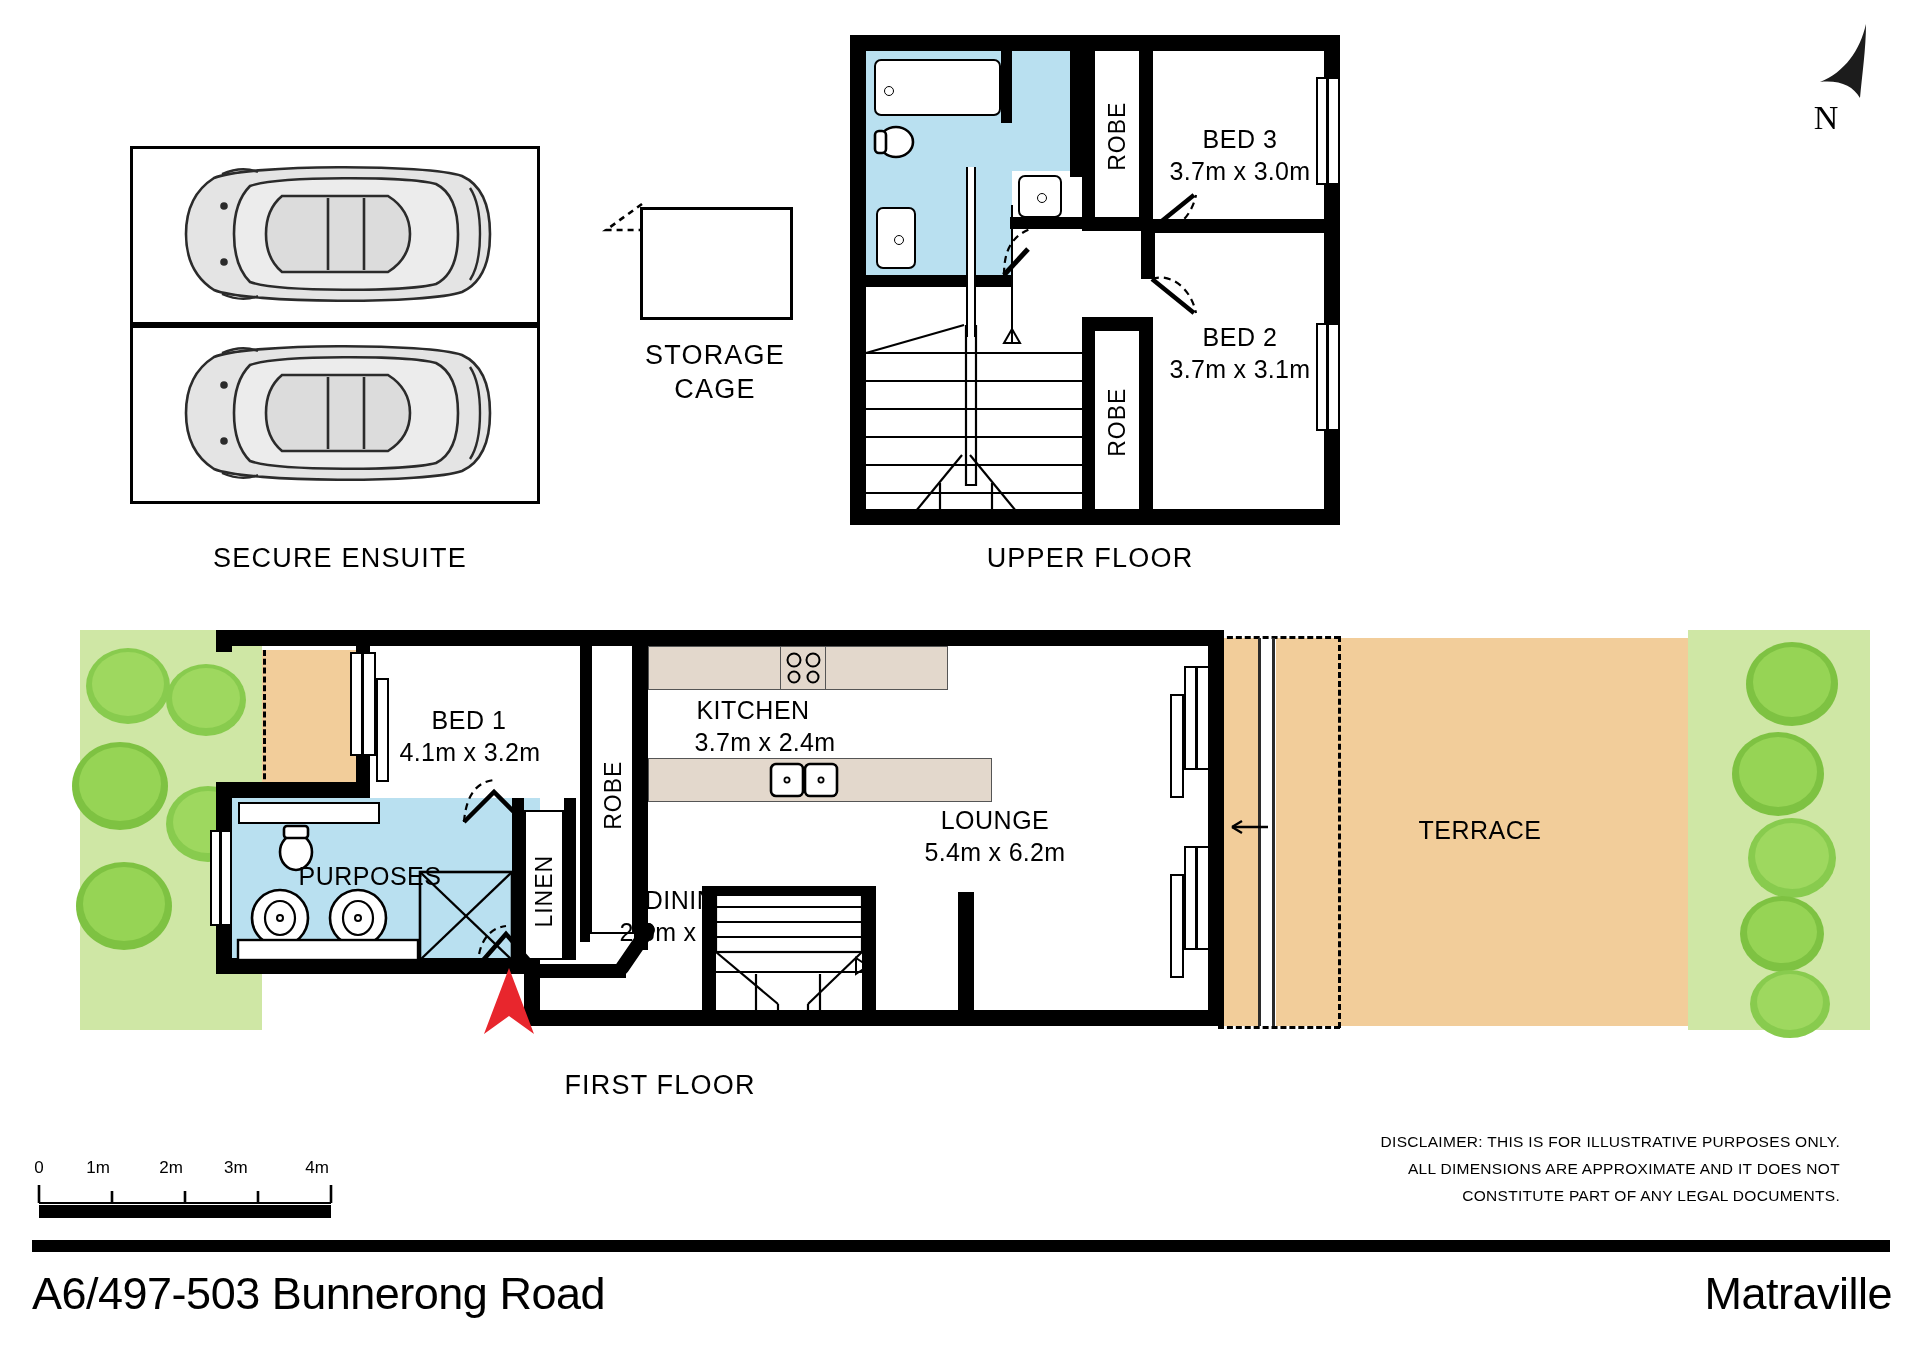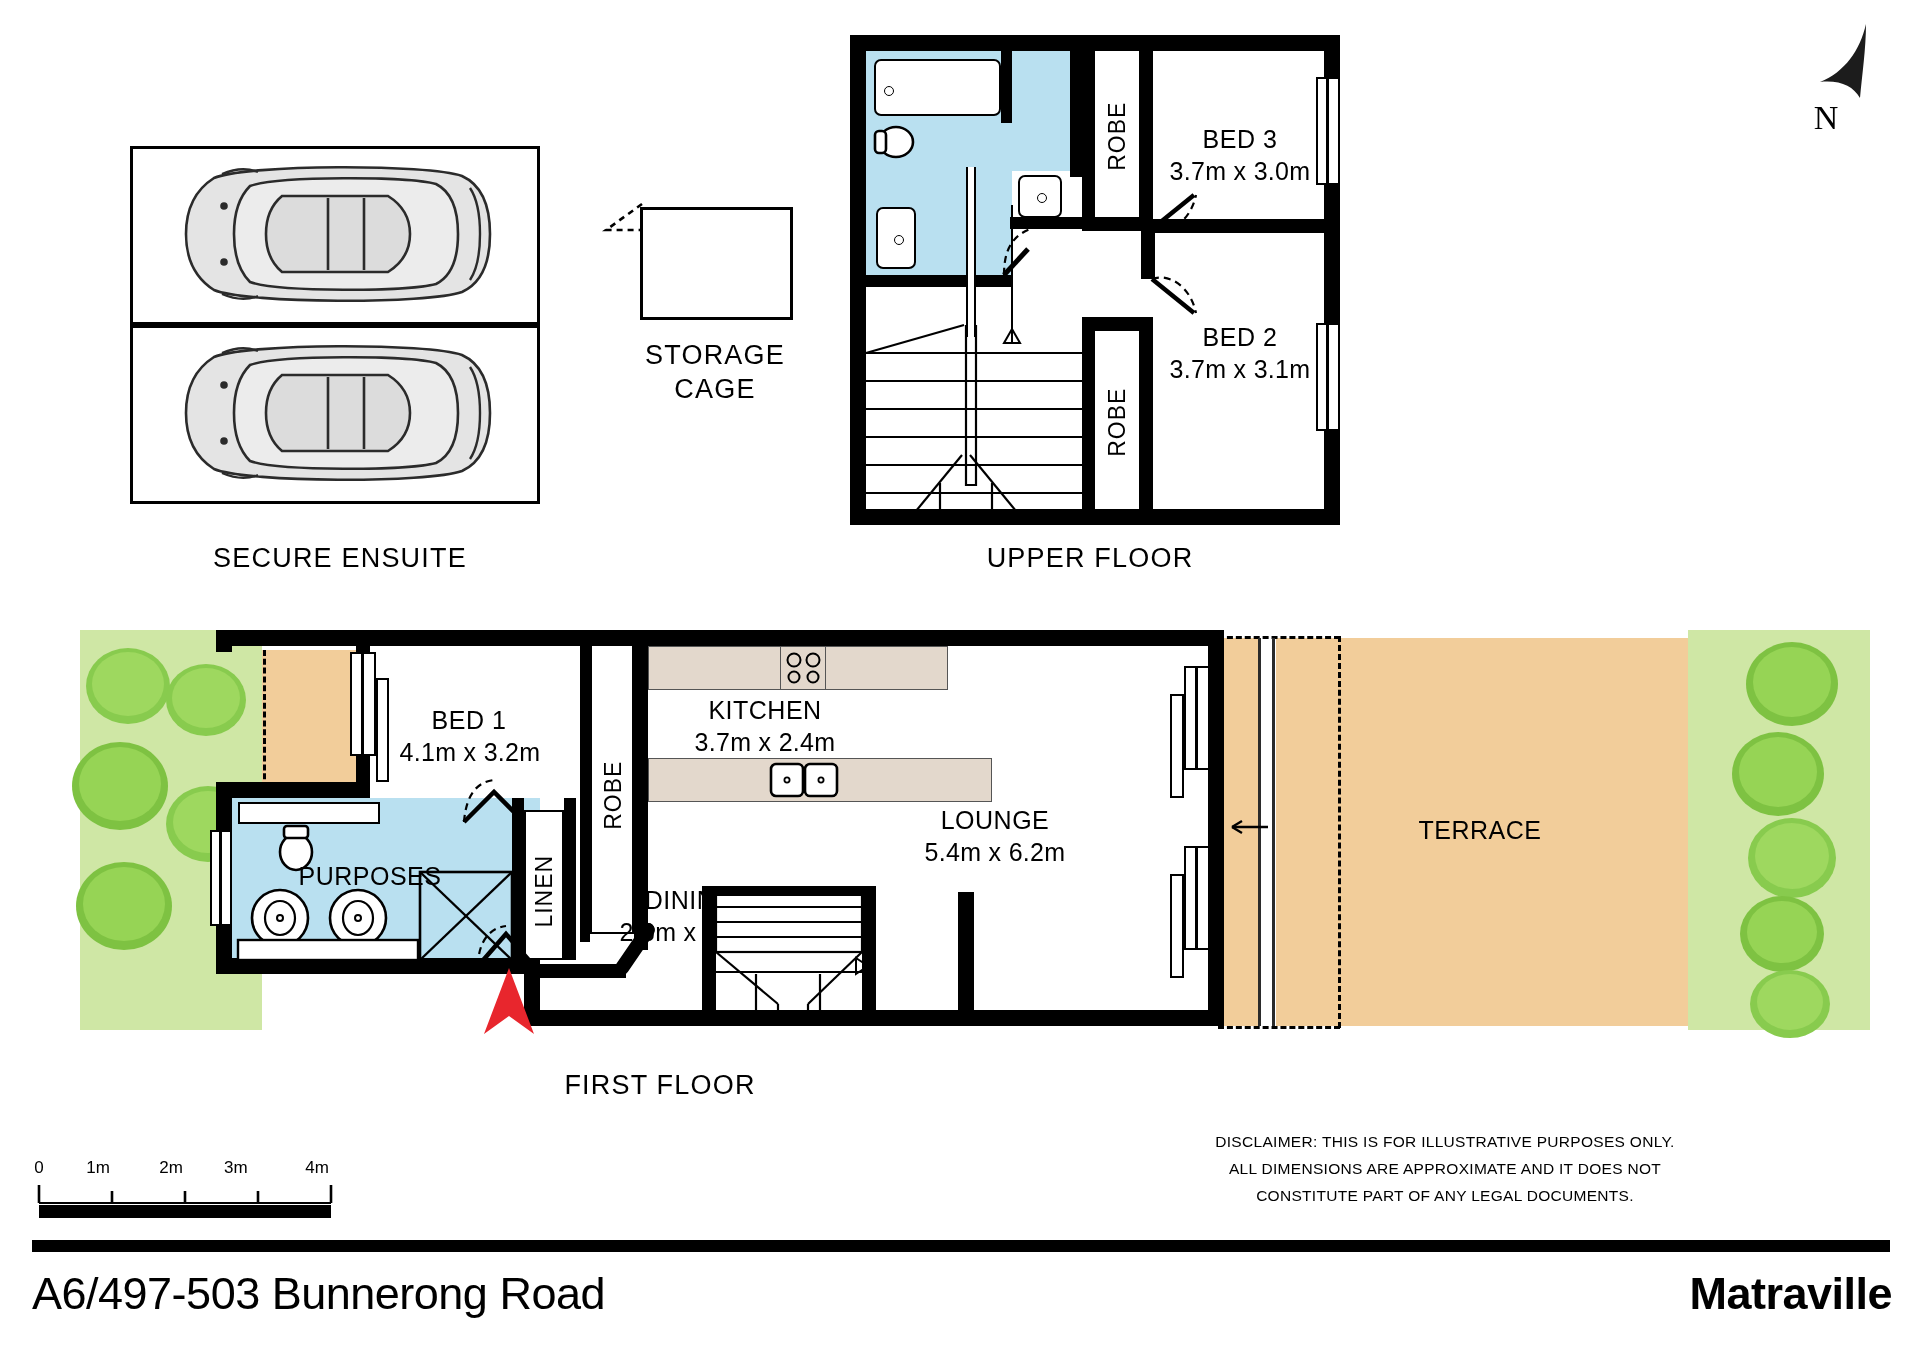--- a/index.html
+++ b/index.html
@@ -13,22 +13,22 @@
   .bathfill{position:absolute;background:#b9e0f0;}
   .grass{position:absolute;background:#cfe7a5;}
   .deck{position:absolute;background:#f2cd9a;}
   .bench{position:absolute;background:#e3d8cc;border:1.5px solid #555;box-sizing:border-box;}
   .white{position:absolute;background:#fff;}
   .fixture{position:absolute;border:2.5px solid #000;border-radius:7px;background:#fff;box-sizing:border-box;}
   .dash{position:absolute;border-left:3px dashed #000;}
   .dashh{position:absolute;border-top:3px dashed #000;}
   .title-rule{position:absolute;background:#000;}
   .footer-left{position:absolute;font-size:45px;font-family:"Liberation Sans",sans-serif;letter-spacing:-0.5px;}
-  .footer-right{position:absolute;font-size:45px;font-family:"Liberation Sans",sans-serif;letter-spacing:-0.5px;font-weight:bold;}
-  .disc{position:absolute;text-align:center;font-size:15.5px;letter-spacing:.3px;line-height:1.75;font-family:"Liberation Sans",sans-serif;}
+  .footer-right{position:absolute;font-size:45px;font-family:"Liberation Sans",sans-serif;letter-spacing:-0.5px;}
+  .disc{position:absolute;text-align:right;font-size:15.5px;letter-spacing:.3px;line-height:1.75;font-family:"Liberation Sans",sans-serif;}
   .sectiontitle{position:absolute;font-size:27px;letter-spacing:1.2px;font-family:"Liberation Sans",sans-serif;}
   .roomname{font-size:25px;letter-spacing:.5px;}
   .roomdim{font-size:25px;letter-spacing:.3px;}
   .smallrot{font-size:23px;letter-spacing:1px;}
   svg{display:block;overflow:visible;}
 </style>
 </head>
 <body>
 
 <div class="stage">
@@ -371,21 +371,21 @@
     </div>
     <div class="bench" style="left:568px;top:128px;width:344px;height:44px;"></div>
     <div class="abs" style="left:690px;top:133px;width:68px;height:34px;">
       <svg width="68" height="34" viewBox="0 0 68 34">
         <rect x="1" y="1" width="32" height="32" rx="5" fill="#fff" stroke="#000" stroke-width="2.6"></rect>
         <rect x="35" y="1" width="32" height="32" rx="5" fill="#fff" stroke="#000" stroke-width="2.6"></rect>
         <circle cx="17" cy="17" r="2.6" fill="none" stroke="#000" stroke-width="1.8"></circle>
         <circle cx="51" cy="17" r="2.6" fill="none" stroke="#000" stroke-width="1.8"></circle>
       </svg>
     </div>
-    <div class="lbl roomname" style="left:570px;top:66px;width:230px;">KITCHEN</div>
+    <div class="lbl roomname" style="left:558px;top:66px;width:230px;">KITCHEN</div>
     <div class="lbl roomdim" style="left:556px;top:98px;width:258px;">3.7m x 2.4m</div>
 
     <div class="lbl roomname" style="left:800px;top:176px;width:230px;">LOUNGE</div>
     <div class="lbl roomdim" style="left:790px;top:208px;width:250px;">5.4m x 6.2m</div>
 
     <div class="lbl roomname" style="left:510px;top:256px;width:200px;">DINING</div>
     <div class="lbl roomdim" style="left:486px;top:288px;width:248px;">2.6m x 3.8m</div>
 
     <div class="abs" style="left:636px;top:262px;width:146px;height:134px;">
       <svg width="146" height="134" viewBox="0 0 146 134">

